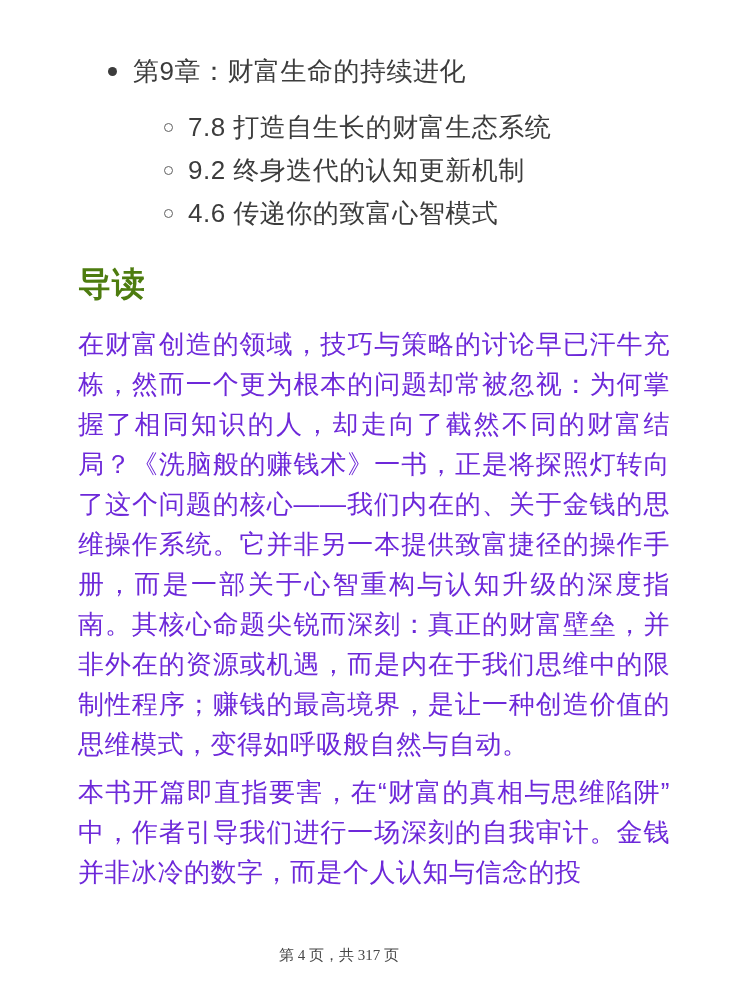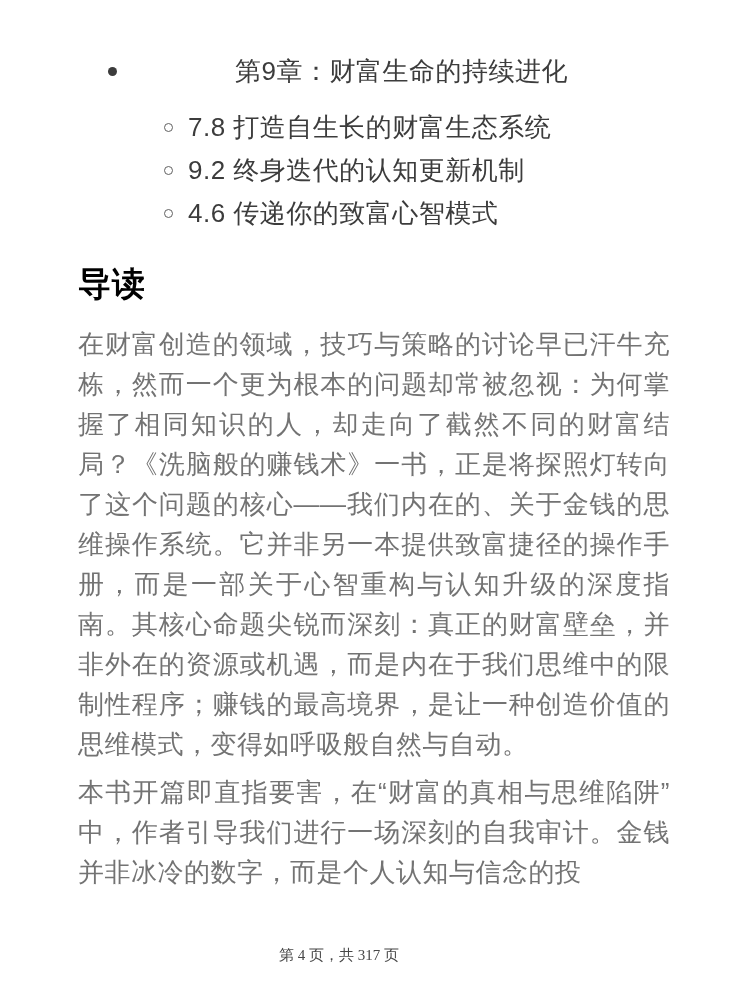--- a/index.html
+++ b/index.html
@@ -21,21 +21,21 @@
   }
 
   
   .toc-item {
     position: relative;
     font-size: 26px;
     line-height: 43px;
     color: #3c3c3c;
     letter-spacing: 0.5px;
   }
-  .toc-item.level-1 { padding-left: 55px; text-align: center; }
+  .toc-item.level-1 { padding-left: 55px; }
   .toc-item.level-2 { padding-left: 110px; }
   .toc-sublist { margin-top: 13px; }
   .marker {
     position: absolute;
     top: 17px;
     display: inline-block;
     box-sizing: border-box;
   }
   .marker.disc {
     left: 30px;
@@ -62,21 +62,21 @@
     color: #e04a3b;
     letter-spacing: 1px;
   }
 
   
   .body-paragraph {
     margin: 0;
     font-size: 26px;
     line-height: 40px;
     letter-spacing: 0.5px;
-    color: #737373;
+    color: #6d28d9;
     text-align: justify;
     width: 592px;
   }
   .body-paragraph.first { margin-top: 18px; }
   .body-paragraph.second { margin-top: 8px; }
 
   
   .page-footer {
     position: absolute;
     left: 0;
@@ -109,21 +109,21 @@
           <span class="marker circle"></span>
           <span>9.2 终身迭代的认知更新机制</span>
         </div>
         <div class="toc-item level-2">
           <span class="marker circle"></span>
           <span>4.6 传递你的致富心智模式</span>
         </div>
       </div>
     </div>
 
-    <h2 class="section-heading" style="color: #000000; margin-top: 27px;">导读</h2>
+    <h2 class="section-heading" style="color: #4d7c0f; margin-top: 27px;">导读</h2>
 
     <p class="body-paragraph first">在财富创造的领域，技巧与策略的讨论早已汗牛充栋，然而一个更为根本的问题却常被忽视：为何掌握了相同知识的人，却走向了截然不同的财富结局？《洗脑般的赚钱术》一书，正是将探照灯转向了这个问题的核心——我们内在的、关于金钱的思维操作系统。它并非另一本提供致富捷径的操作手册，而是一部关于心智重构与认知升级的深度指南。其核心命题尖锐而深刻：真正的财富壁垒，并非外在的资源或机遇，而是内在于我们思维中的限制性程序；赚钱的最高境界，是让一种创造价值的思维模式，变得如呼吸般自然与自动。</p>
     <p class="body-paragraph second">本书开篇即直指要害，在“财富的真相与思维陷阱”中，作者引导我们进行一场深刻的自我审计。金钱并非冰冷的数字，而是个人认知与信念的投</p>
 
   </div>
 
   <div class="page-footer">
     <span>第 4 页，共 317 页</span>
   </div>
 </div>

